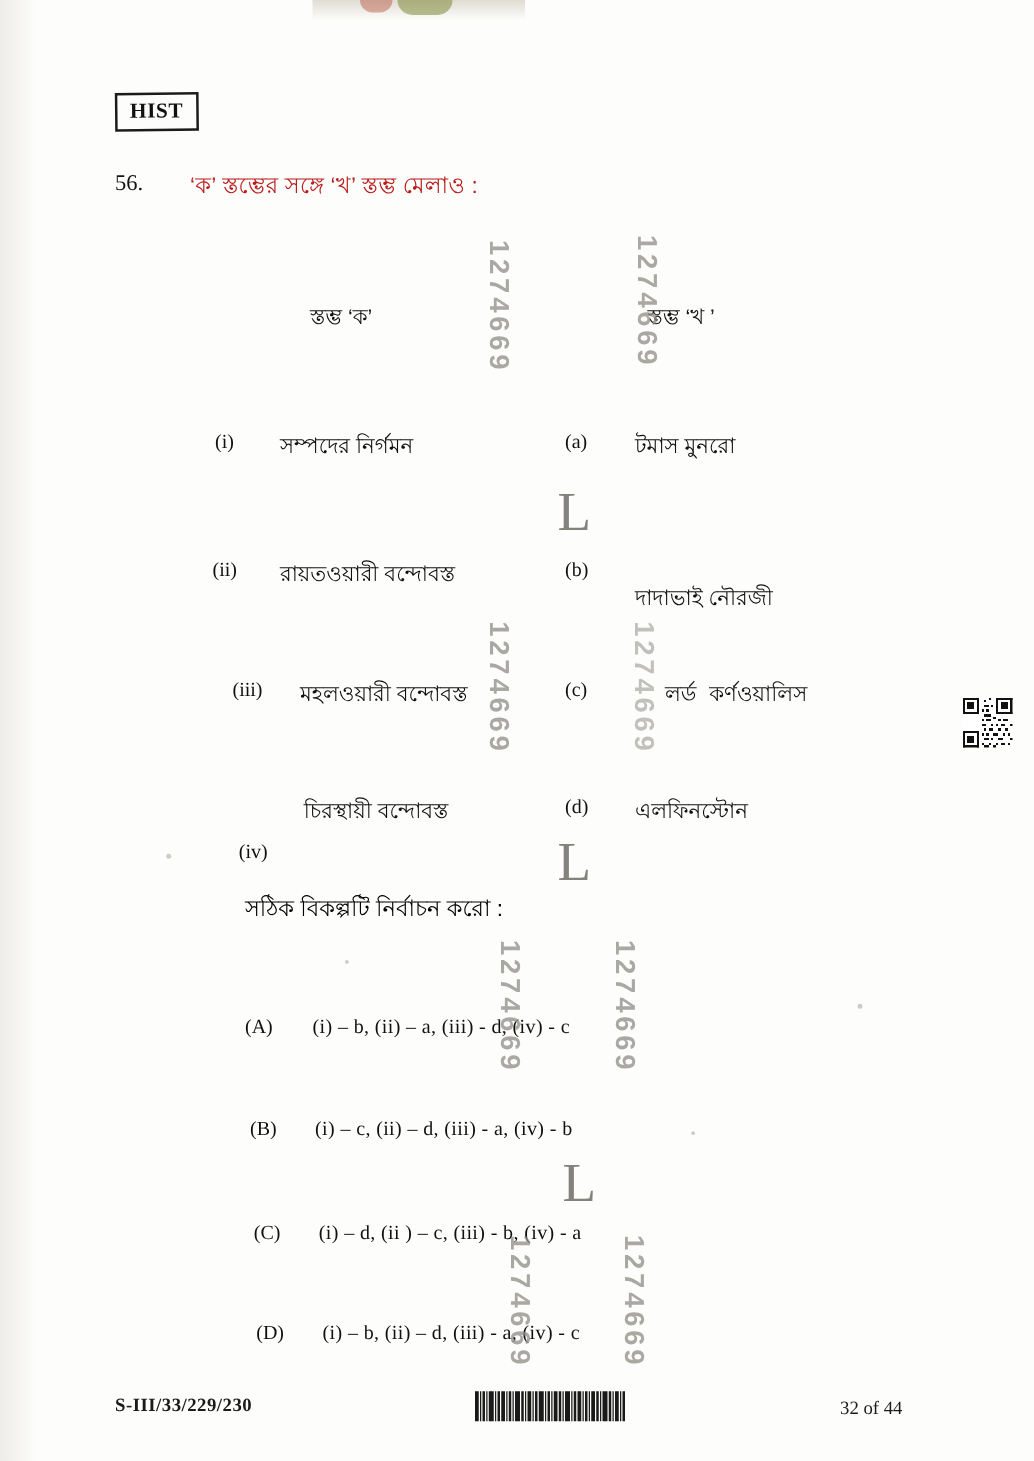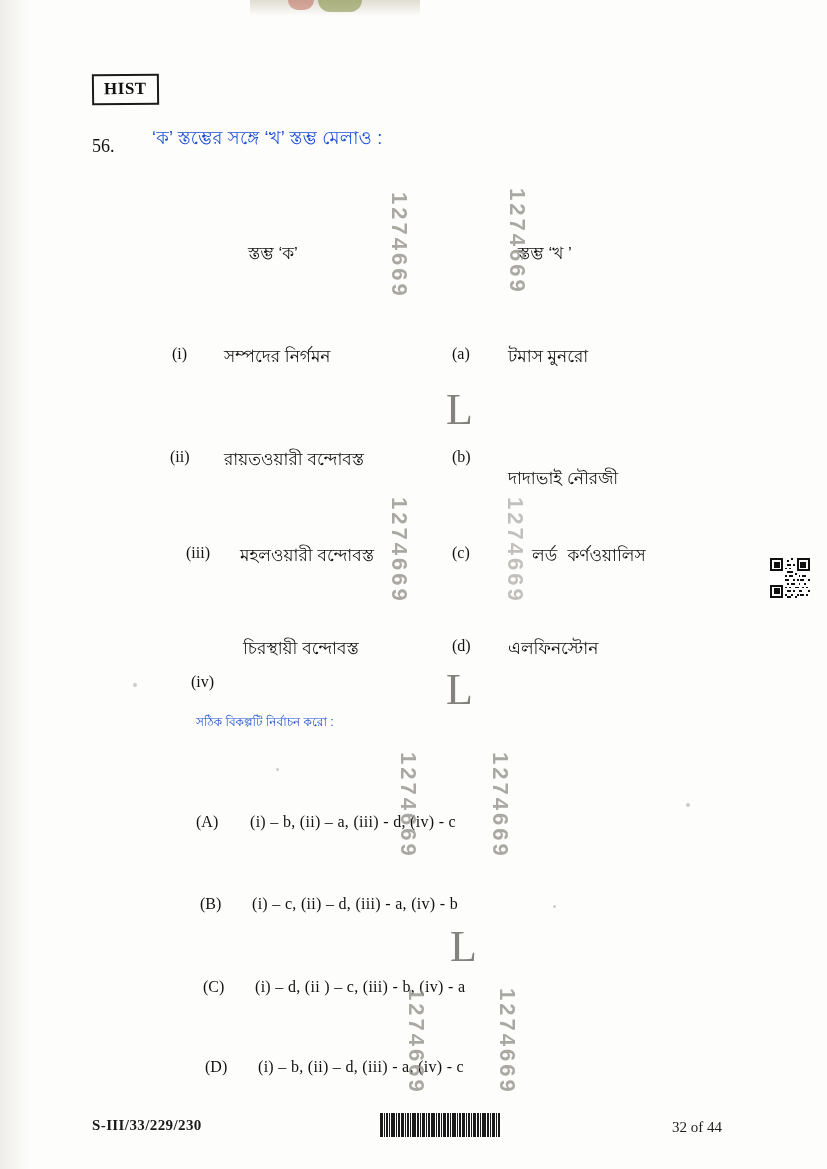--- a/index.html
+++ b/index.html
@@ -73,23 +73,23 @@
   
   .q-num {
     position: absolute;
     left: 92px; top: 136px;
     font-size: 18px;
     color: #111;
     font-family: "Liberation Serif", serif;
   }
   .q-text {
     position: absolute;
-    left: 152px; top: 124px;
+    left: 152px; top: 134px;
     font-size: 18px;
-    color: #1d4ed8;
+    color: #b91c1c;
     font-family: "Liberation Sans", sans-serif;
     letter-spacing: .2px;
   }
 
   .col-head {
     position: absolute;
     font-size: 17px;
     color: #111;
     font-family: "Liberation Sans", sans-serif;
   }
@@ -105,22 +105,22 @@
   .row-text {
     position: absolute;
     font-size: 17px;
     color: #111;
     font-family: "Liberation Sans", sans-serif;
   }
 
   .select-line {
     position: absolute;
     left: 196px; top: 713px;
-    font-size: 12px;
-    color: #1d4ed8;
+    font-size: 18px;
+    color: #000000;
     font-family: "Liberation Sans", sans-serif;
   }
 
   .opt-label {
     position: absolute;
     font-size: 16px;
     color: #111;
     font-family: "Liberation Serif", serif;
   }
   .opt-text {

